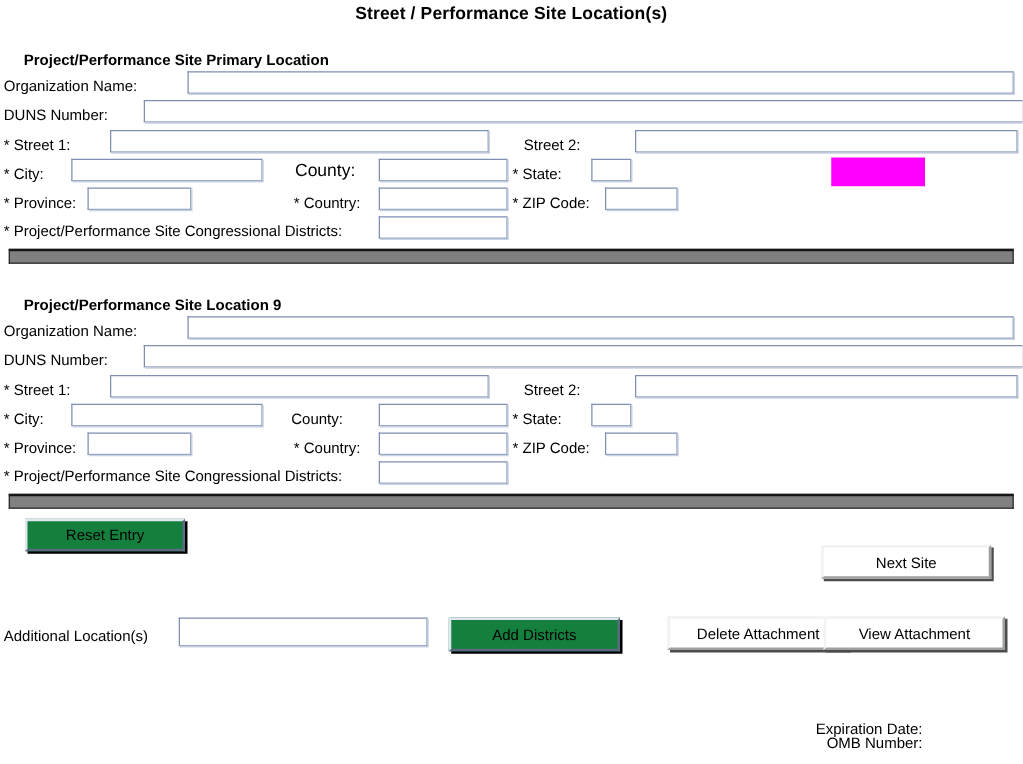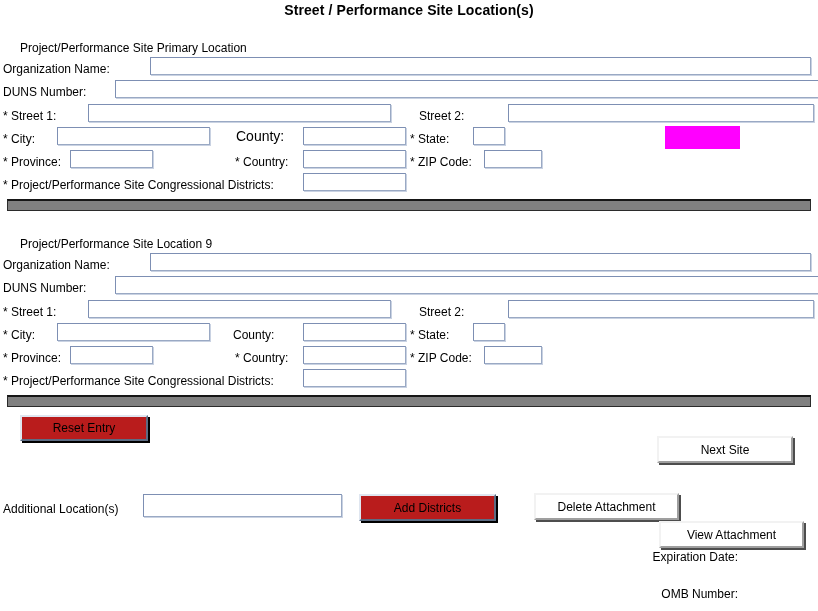--- a/index.html
+++ b/index.html
@@ -24,23 +24,24 @@
     width: 818px;
     text-align: center;
     font-size: 14px;
     font-weight: bold;
     letter-spacing: 0.1px;
   }
 
   
   .section-heading {
     font-size: 12px;
-    font-weight: normal;
-    left: 20px;
-    white-space: nowrap;
+    font-weight: bold;
+    left: 1px;
+    white-space: nowrap;
+    padding-left: 18px;
   }
 
   
   .lbl {
     font-size: 12px;
     white-space: nowrap;
     line-height: 14px;
   }
   .lbl-lg { font-size: 14px; }
 
@@ -82,21 +83,21 @@
     color: #000;
     text-align: center;
     white-space: nowrap;
     cursor: pointer;
     padding: 0;
     display: flex;
     align-items: center;
     justify-content: center;
   }
   .btn-blue {
-    background: #b91c1c;
+    background: #15803d;
     border-top: 2px solid #dfe6f0;
     border-left: 2px solid #dfe6f0;
     border-right: 2px solid #5d6b82;
     border-bottom: 2px solid #5d6b82;
     box-shadow: 2px 2px 0 0 #000000;
   }
   .btn-white {
     background: #ffffff;
     border-top: 2px solid #f2f2f2;
     border-left: 2px solid #f2f2f2;
@@ -199,16 +200,16 @@
 
 <div class="abs btn btn-white" style="top:436px; left:657px; width:136px; height:27px;">Next Site</div>
 
 <div class="abs lbl" style="top:502px; left:3px;">Additional Location(s)</div>
 <input class="abs fld" style="top: 494px; left: 143px; width: 199px; height: 23px;" type="text" value="">
 
 <div class="abs btn btn-blue" style="top:494px; left:359px; width:137px; height:27px;">Add Districts</div>
 
 <div class="abs btn btn-white" style="top:493px; left:534px; width:145px; height:27px;">Delete Attachment</div>
 
-<div class="abs btn btn-white" style="top:493px; left:659px; width:145px; height:27px;margin-top:28px;">View  Attachment</div>
+<div class="abs btn btn-white" style="top:493px; left:659px; width:145px; height:27px;">View  Attachment</div>
 
 <div class="abs omb-line" style="top:587px;">OMB Number:</div>
-<div class="abs omb-line" style="top:550px;">Expiration Date:</div>
+<div class="abs omb-line" style="top:576px;">Expiration Date:</div>
 
 </body></html>

